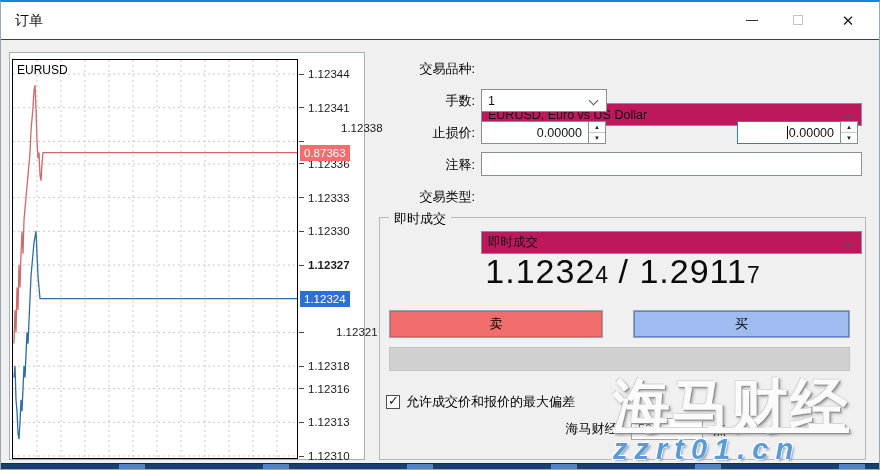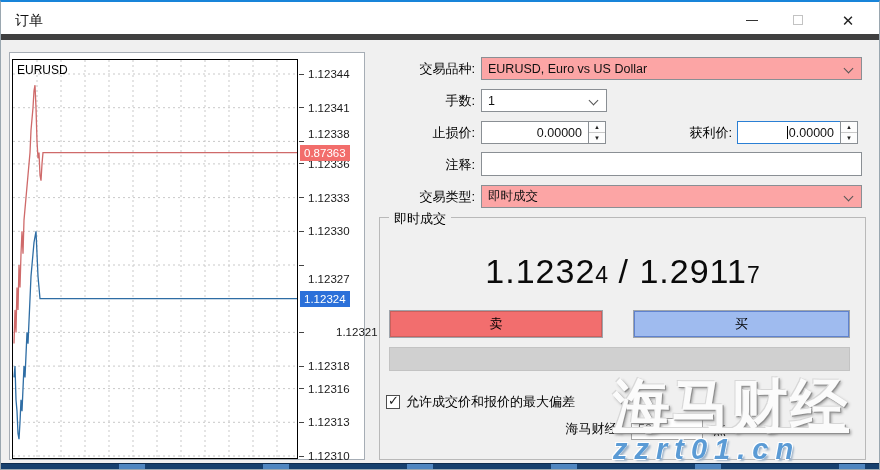--- a/index.html
+++ b/index.html
@@ -3,40 +3,40 @@
 <meta charset="utf-8">
 <style>
   * { margin:0; padding:0; box-sizing:border-box; }
   html,body { background:#d8d8d8; }
   body { font-family:"Liberation Sans", sans-serif; }
   #window {
     position:relative; width:880px; height:470px; background:#f0f0f0;
     border:1px solid #9aa7b0; border-top:2px solid #1884d9; overflow:hidden;
   }
   
-  #titlebar { position:absolute; left:0; top:0; width:100%; height:38px; background:#ffffff; border-bottom:6px solid #404040; }
+  #titlebar { position:absolute; left:0; top:0; width:100%; height:38px; background:#ffffff; border-bottom:1px solid #404040; }
   #title { position:absolute; left:14px; top:10px; font-size:14px; color:#111; }
   .winbtn { position:absolute; top:0; width:46px; height:36px; display:flex; align-items:center; justify-content:center; }
   #btn-min { right:104px; } #btn-max { right:58px; } #btn-close { right:8px; }
   .min-glyph { width:12px; height:1px; background:#333; }
   .max-glyph { width:10px; height:10px; border:1px solid #c3c3c3; background:#fff; }
   .close-glyph { font-size:15px; color:#222; line-height:1; }
   
   #chart-panel { position:absolute; left:8px; top:50px; width:356px; height:408px; background:#fff; border:1px solid #a6adb5; }
   #chart-box { position:absolute; left:2px; top:6px; width:286px; height:400px; border:1px solid #000; background:#fff; }
   #tick-chart { position:absolute; left:0; top:0; }
   #chart-symbol { position:absolute; left:4px; top:3px; font-size:12px; color:#000; z-index:3; }
   #price-scale { position:absolute; left:289px; top:0; width:66px; height:408px; }
   .scale-label { position:absolute; left:9px; height:14px; line-height:14px; font-size:11.5px; color:#1a1a1a; white-space:nowrap; }
   .scale-tick { position:absolute; left:0; width:5px; height:1px; background:#444; }
   .scale-marker { position:absolute; left:1px; height:16px; line-height:16px; font-size:11.5px; color:#fff; padding:0 4px; white-space:nowrap; z-index:2; }
   
   .lbl { position:absolute; font-size:13px; color:#000; line-height:23px; text-align:right; }
   .field { position:absolute; height:23px; border:1px solid #8a8f94; background:#fff; font-size:12.5px; color:#111; display:flex; align-items:center; padding:0 6px; }
-  .field.gray { background:#fca5a5; }
+  .field.gray { background:#be185d;margin-top:46px; }
   .field.num { justify-content:flex-end; }
   .field.focused { border:1px solid #2a7fd4; }
   .chev { position:absolute; right:9px; top:7px; width:7px; height:7px; border-right:1.4px solid #555; border-bottom:1.4px solid #555; transform:rotate(45deg); }
   .spin { position:absolute; width:18px; height:23px; border:1px solid #8a8f94; background:#fdfdfd; display:flex; flex-direction:column; }
   .spin span { flex:1; display:flex; align-items:center; justify-content:center; font-size:6px; color:#222; }
   .spin span:first-child { border-bottom:1px solid #c8c8c8; }
   .caret { display:inline-block; width:1px; height:13px; background:#000; margin-right:1px; }
   
   #groupbox { position:absolute; left:378px; top:215px; width:487px; height:243px; border:1px solid #b9b9b9; }
   #group-legend { position:absolute; left:388px; top:208px; background:#f0f0f0; padding:0 5px; font-size:13px; color:#000; z-index:2; }
@@ -111,48 +111,47 @@
           <polyline points="1,283.6 2,249.9 3,272.4 4,227.5 5,249.9 6,205.0 7,227.5 8,193.8 9,171.3 10,193.8 11,160.1 13,137.6 15,115.1 17,92.6 18,70.2 20,47.7 21,30.9 22,25.2 23,47.7 24,81.4 25,98.3 26,92.6 27,115.1 28,120.7 29,103.9 30,92.6 284,92.6" fill="none" stroke="#cf6a6a" stroke-width="1.3"></polyline>
           <polyline points="1,317.4 2,306.1 3,339.8 4,351.1 5,373.5 6,379.1 7,362.3 8,339.8 9,351.1 10,328.6 11,306.1 12,317.4 13,294.9 14,272.4 15,283.6 16,261.2 17,238.7 18,216.2 19,205.0 20,193.8 21,182.5 22,176.9 23,171.3 24,193.8 25,216.2 26,227.5 27,238.7 284,238.7" fill="none" stroke="#2e6da4" stroke-width="1.3"></polyline>
         </svg>
     </div>
     <div id="price-scale">
         <div class="scale-tick" style="top: 20.5px;"></div>
         <div class="scale-label" style="top: 14px;">1.12344</div>
         <div class="scale-tick" style="top: 54.2059px;"></div>
         <div class="scale-label" style="top: 47.7059px;">1.12341</div>
         <div class="scale-tick" style="top: 87.9118px;"></div>
-        <div class="scale-label" style="top: 74px;">1.12338</div>
+        <div class="scale-label" style="top: 68px; margin-left: 33px;">1.12338</div>
         <div class="scale-tick" style="top: 110.382px;"></div>
         <div class="scale-label" style="top: 103.882px;">1.12336</div>
         <div class="scale-tick" style="top: 144.088px;"></div>
         <div class="scale-label" style="top: 137.588px;">1.12333</div>
         <div class="scale-tick" style="top: 177.794px;"></div>
         <div class="scale-label" style="top: 171.294px;">1.12330</div>
         <div class="scale-tick" style="top: 211.5px;"></div>
-        <div class="scale-label" style="top: 219px;">1.12327</div>
+        <div class="scale-label" style="top: 205px; font-weight: bold;">1.12327</div>
         <div class="scale-tick" style="top: 278.912px;"></div>
         <div class="scale-label" style="top: 272.412px; margin-left: 28px;">1.12321</div>
         <div class="scale-tick" style="top: 312.618px;"></div>
         <div class="scale-label" style="top: 306.118px;">1.12318</div>
         <div class="scale-tick" style="top: 335.088px;"></div>
         <div class="scale-label" style="top: 328.588px;">1.12316</div>
         <div class="scale-tick" style="top: 368.794px;"></div>
         <div class="scale-label" style="top: 362.294px;">1.12313</div>
         <div class="scale-tick" style="top: 402.5px;"></div>
         <div class="scale-label" style="top: 396px;">1.12310</div>
         <div class="scale-marker" style="top: 91.6471px; background: rgb(242, 109, 107);">0.87363</div>
         <div class="scale-marker" style="top: 237.706px; background: rgb(43, 112, 217);">1.12324</div>
       </div>
   </div>
 
   <div class="lbl" style="left:374px;top:55px;width:100px;">交易品种:</div>
   <div class="lbl" style="left:374px;top:87px;width:100px;">手数:</div>
   <div class="lbl" style="left:374px;top:119px;width:100px;">止损价:</div>
-  <div class="lbl" style="left:631px;top:119px;width:100px;">获利价:</div>
   <div class="lbl" style="left:374px;top:151px;width:100px;">注释:</div>
   <div class="lbl" style="left:374px;top:183px;width:100px;">交易类型:</div>
 
   <div class="field gray" style="left:480px;top:55px;width:381px;">
     <span>EURUSD, Euro vs US Dollar</span>
     <i class="chev"></i>
   </div>
   <div class="field" style="left:480px;top:87px;width:126px;">
     <span>1</span>
     <i class="chev"></i>

